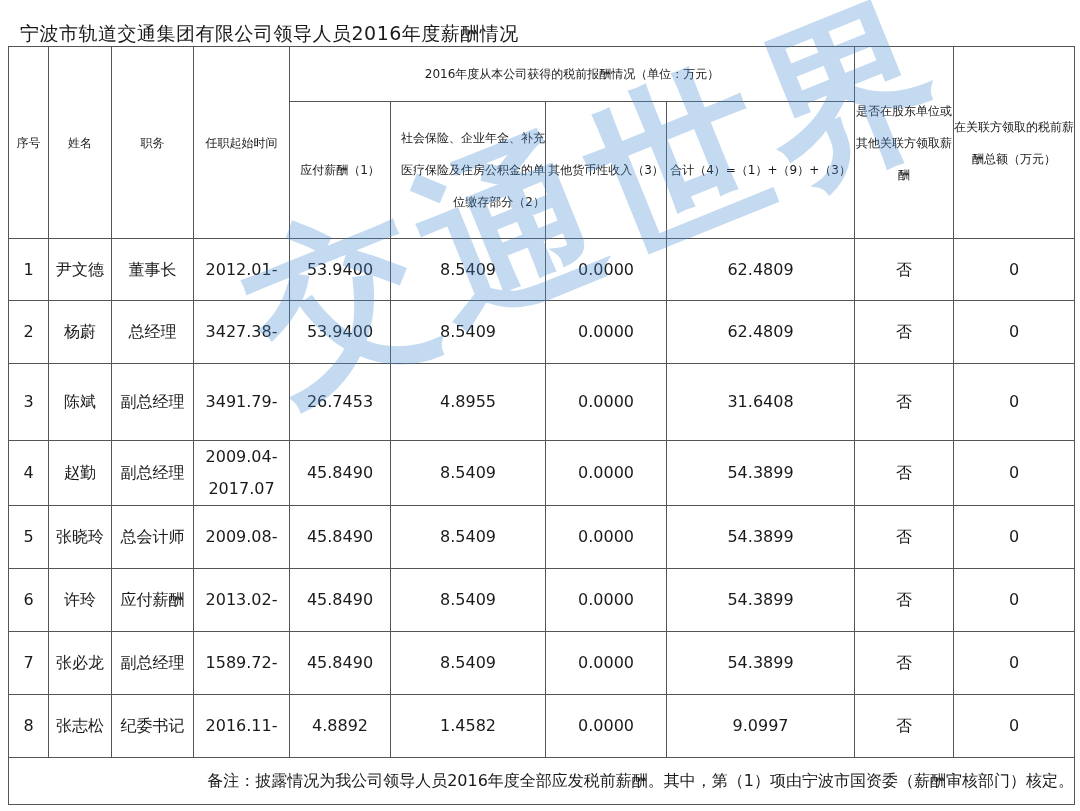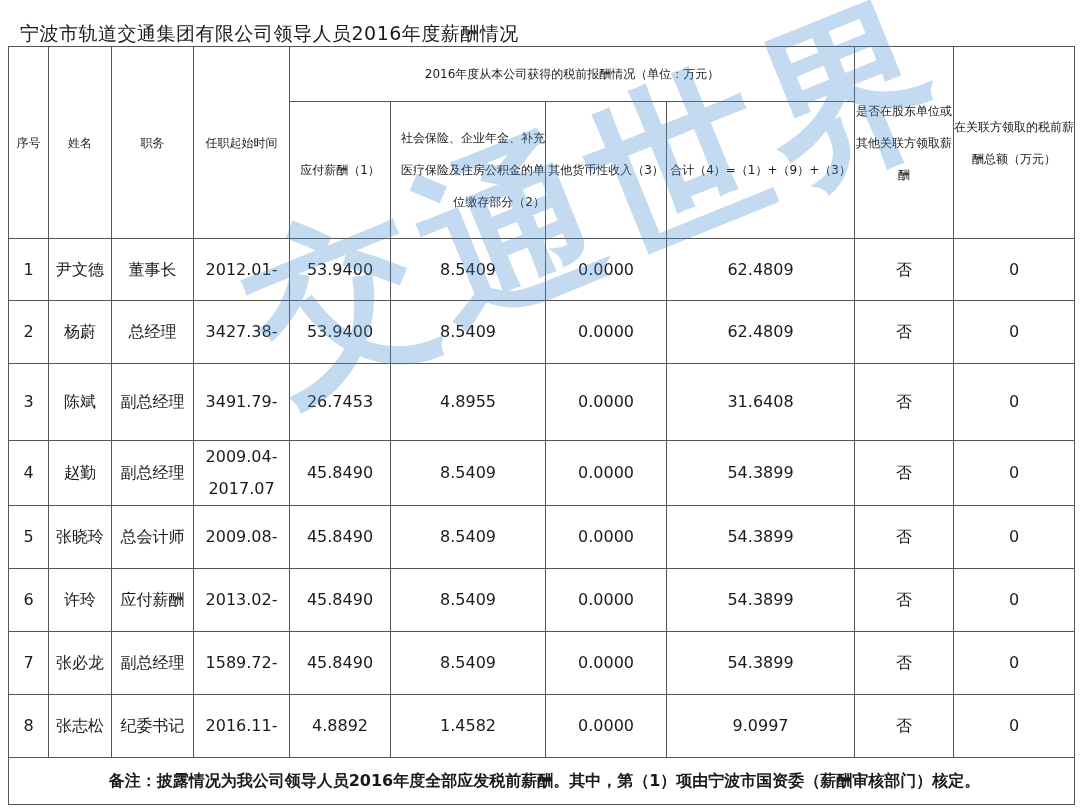--- a/index.html
+++ b/index.html
@@ -3,21 +3,21 @@
 <meta charset="utf-8">
 <style>
   html, body { margin: 0; padding: 0; background: #ffffff; }
   body { width: 1080px; height: 811px; position: relative; overflow: hidden;
          font-family: "DejaVu Sans", "Liberation Sans", sans-serif; color: #1a1a1a; }
   .title { position: absolute; left: 20px; top: 8px; font-size: 19px; letter-spacing: 0.5px; margin-top: 13px; }
   table { position: absolute; left: 8px; top: 46px; border-collapse: collapse; table-layout: fixed; width: 1066px; }
   td { border: 1.5px solid #555; text-align: center; vertical-align: middle; padding: 0; font-size: 16px; line-height: 32px; }
   .hdr td { font-size: 12px; }
   .wrap { line-height: 32px; }
-  .note td { text-align: center; padding-left: 6px; font-size: 16px; font-weight: bold; }
+  .note td { text-align: right; padding-left: 6px; font-size: 16px; }
   .watermark { position: absolute; left: 215px; top: 225px; font-size: 175px; font-weight: bold;
                color: rgba(70,140,210,0.32); transform: rotate(-22deg); transform-origin: left top;
                letter-spacing: 8px; pointer-events: none; white-space: nowrap; }
 </style>
 </head>
 <body>
 
 <div class="title">宁波市轨道交通集团有限公司领导人员2016年度薪酬情况</div>
 
 <table>

